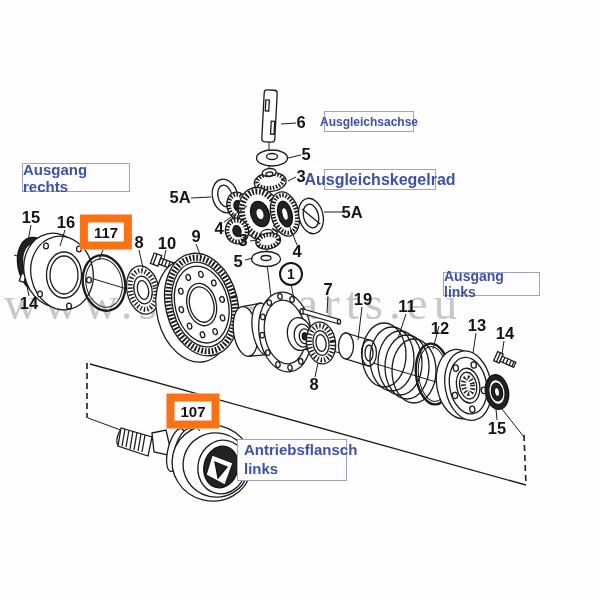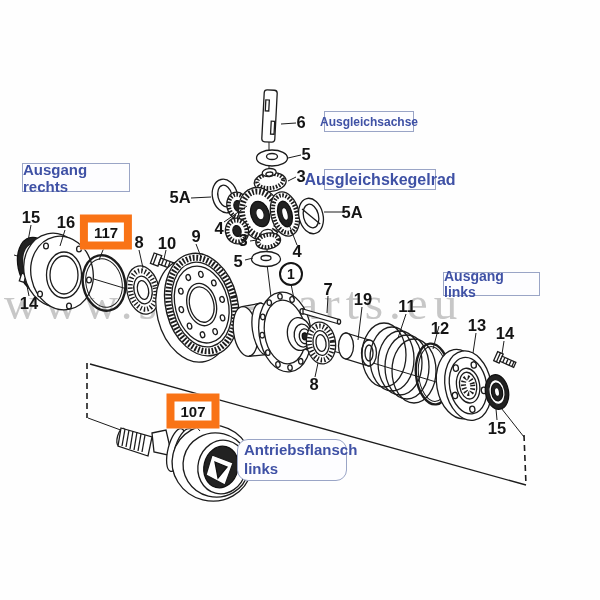--- a/index.html
+++ b/index.html
@@ -25,21 +25,21 @@
           background:#fff;display:flex;align-items:center;justify-content:center;font-size:14px;}
   .callout{position:absolute;z-index:4;border:1px solid var(--callout-border,#9aa5c6);
            background:#fdfdff;color:var(--callout-text,#3f51a5);font-weight:bold;
            display:flex;align-items:center;justify-content:center;}
   #co-rechts{left:22px;top:163px;width:106px;height:27px;font-size:15px;}
   #co-achse{left:324px;top:111px;width:88px;height:19px;font-size:12px;align-items:center;}
   #co-kegelrad{left:324px;top:169px;width:110px;height:19px;font-size:16px;}
   #co-links{left:443px;top:272px;width:95px;height:22px;font-size:14px;}
   #co-antrieb{left:237px;top:439px;width:102px;height:40px;font-size:15px;
               flex-direction:column;align-items:flex-start;justify-content:center;
-              padding-left:6px;line-height:1.25;border-radius:11px;}
+              padding-left:6px;line-height:1.25;}
 </style>
 </head>
 <body>
 
 <div id="canvas">
 
   <div id="watermark" style="color: rgb(199, 199, 199);">www.saab-parts.eu</div>
 
   <svg id="art" width="600" height="600" viewBox="0 0 600 600">
 

